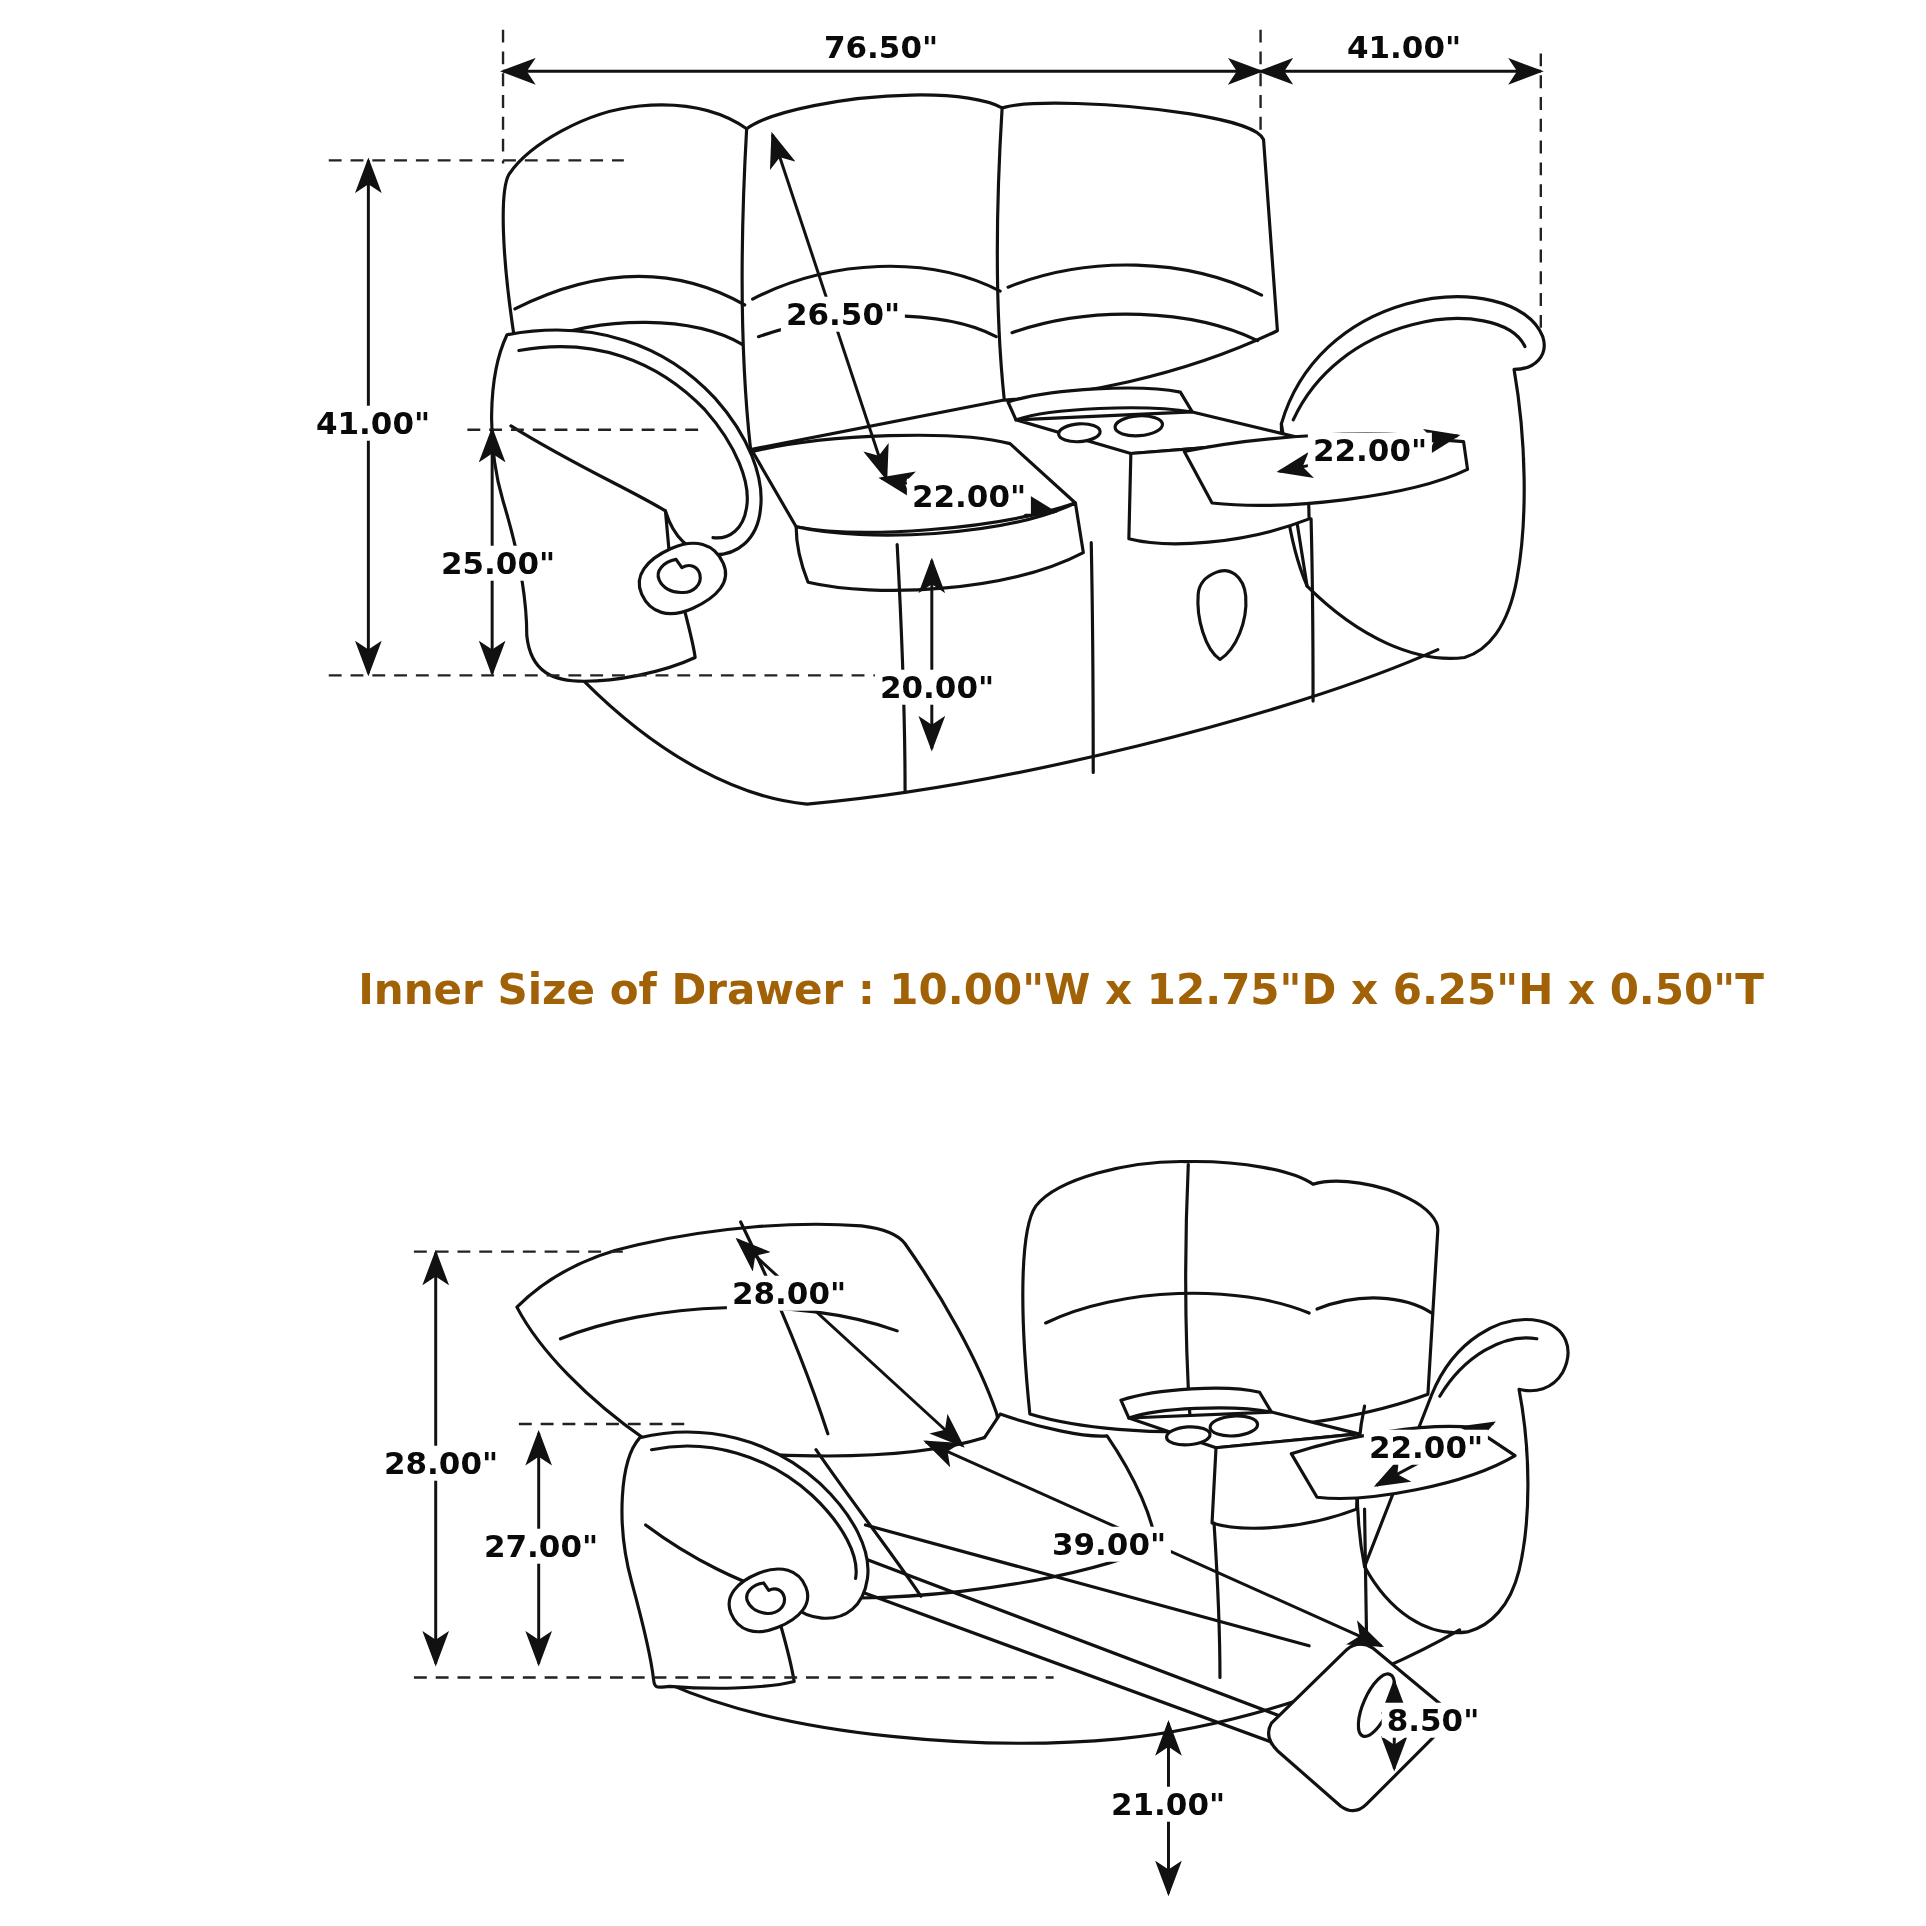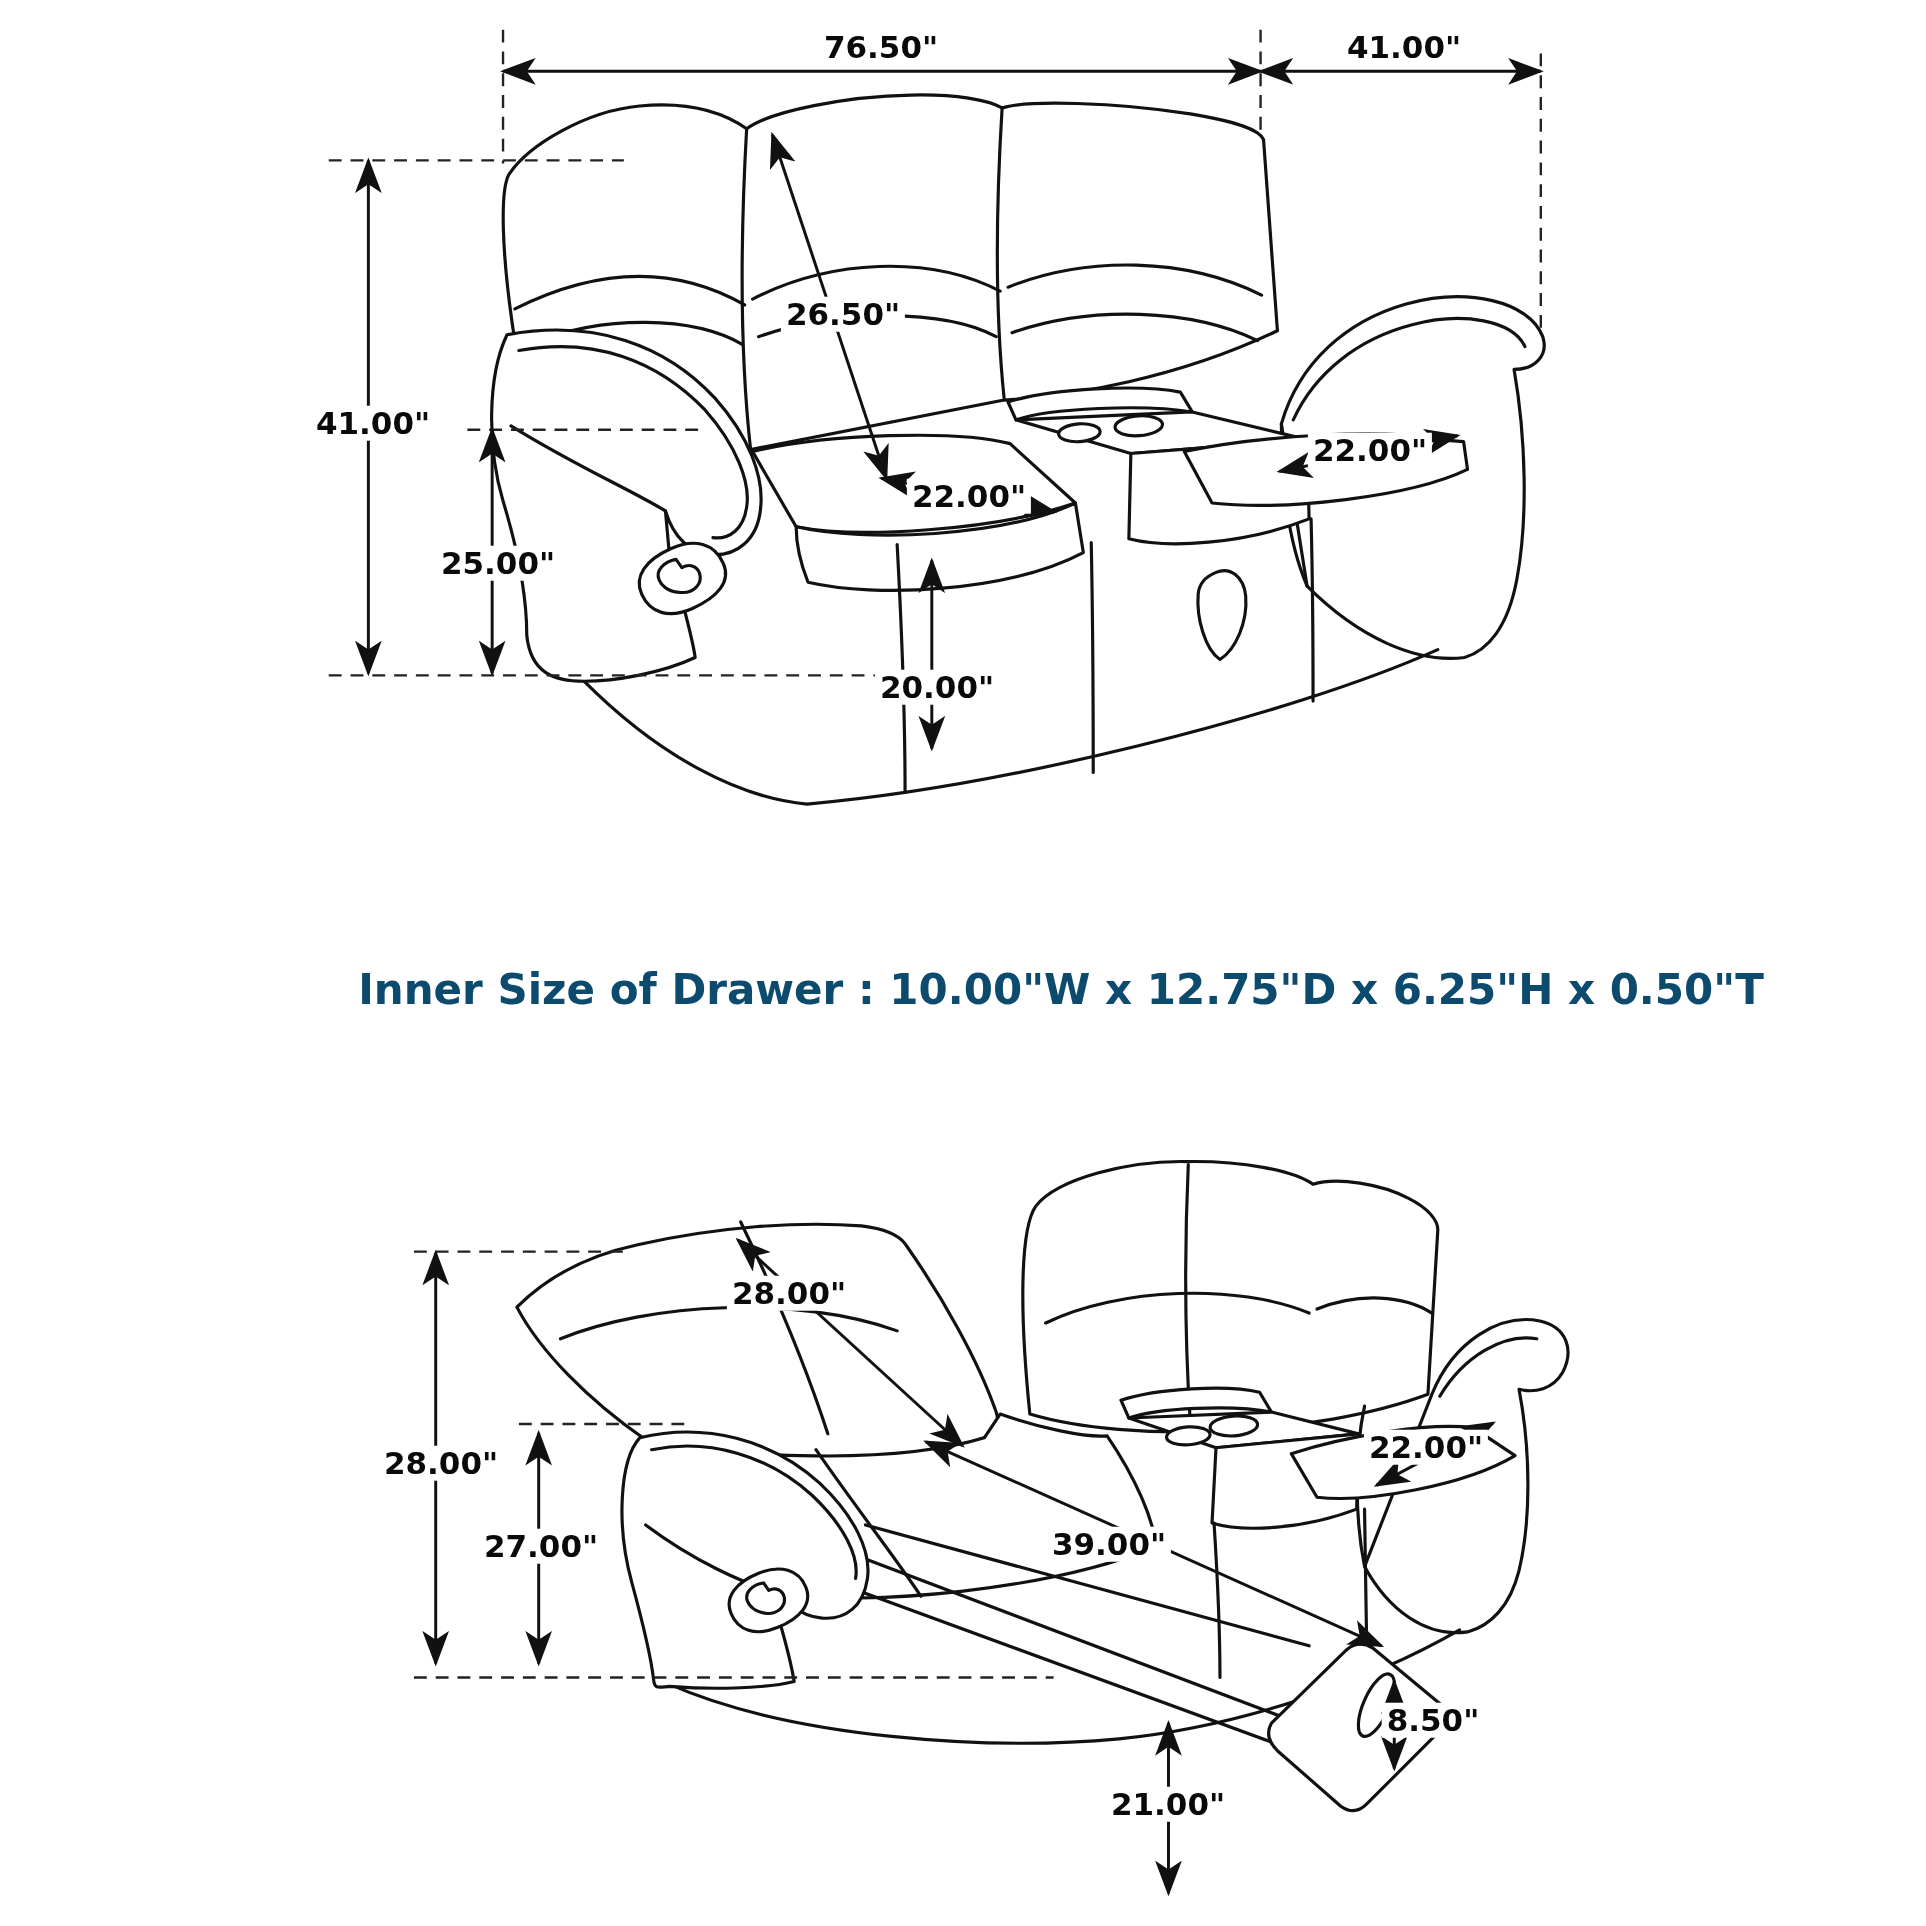--- a/index.html
+++ b/index.html
@@ -19,21 +19,21 @@
     position:absolute;
     transform:translate(-50%,-50%);
     font-weight:bold; font-size:31px; line-height:1.05;
     color:#0a0a0a; background:#ffffff;
     padding:1px 5px; white-space:nowrap;
   }
   .note-label {
     position:absolute;
     transform:translate(-50%,-50%);
     font-weight:bold; font-size:42px;
-    color:#0c4a6e; background:#ffffff; white-space:nowrap;
+    color:#a16207; background:#ffffff; white-space:nowrap;
   }
 </style>
 </head>
 <body>
 
 <div class="sheet">
 
   <svg width="1927" height="1927" viewBox="0 0 1946 1946" aria-hidden="true">
     <defs>
       <marker id="ah" viewBox="0 0 12 9" markerWidth="12" markerHeight="9" refX="11" refY="4.5" orient="auto-start-reverse" markerUnits="strokeWidth">

